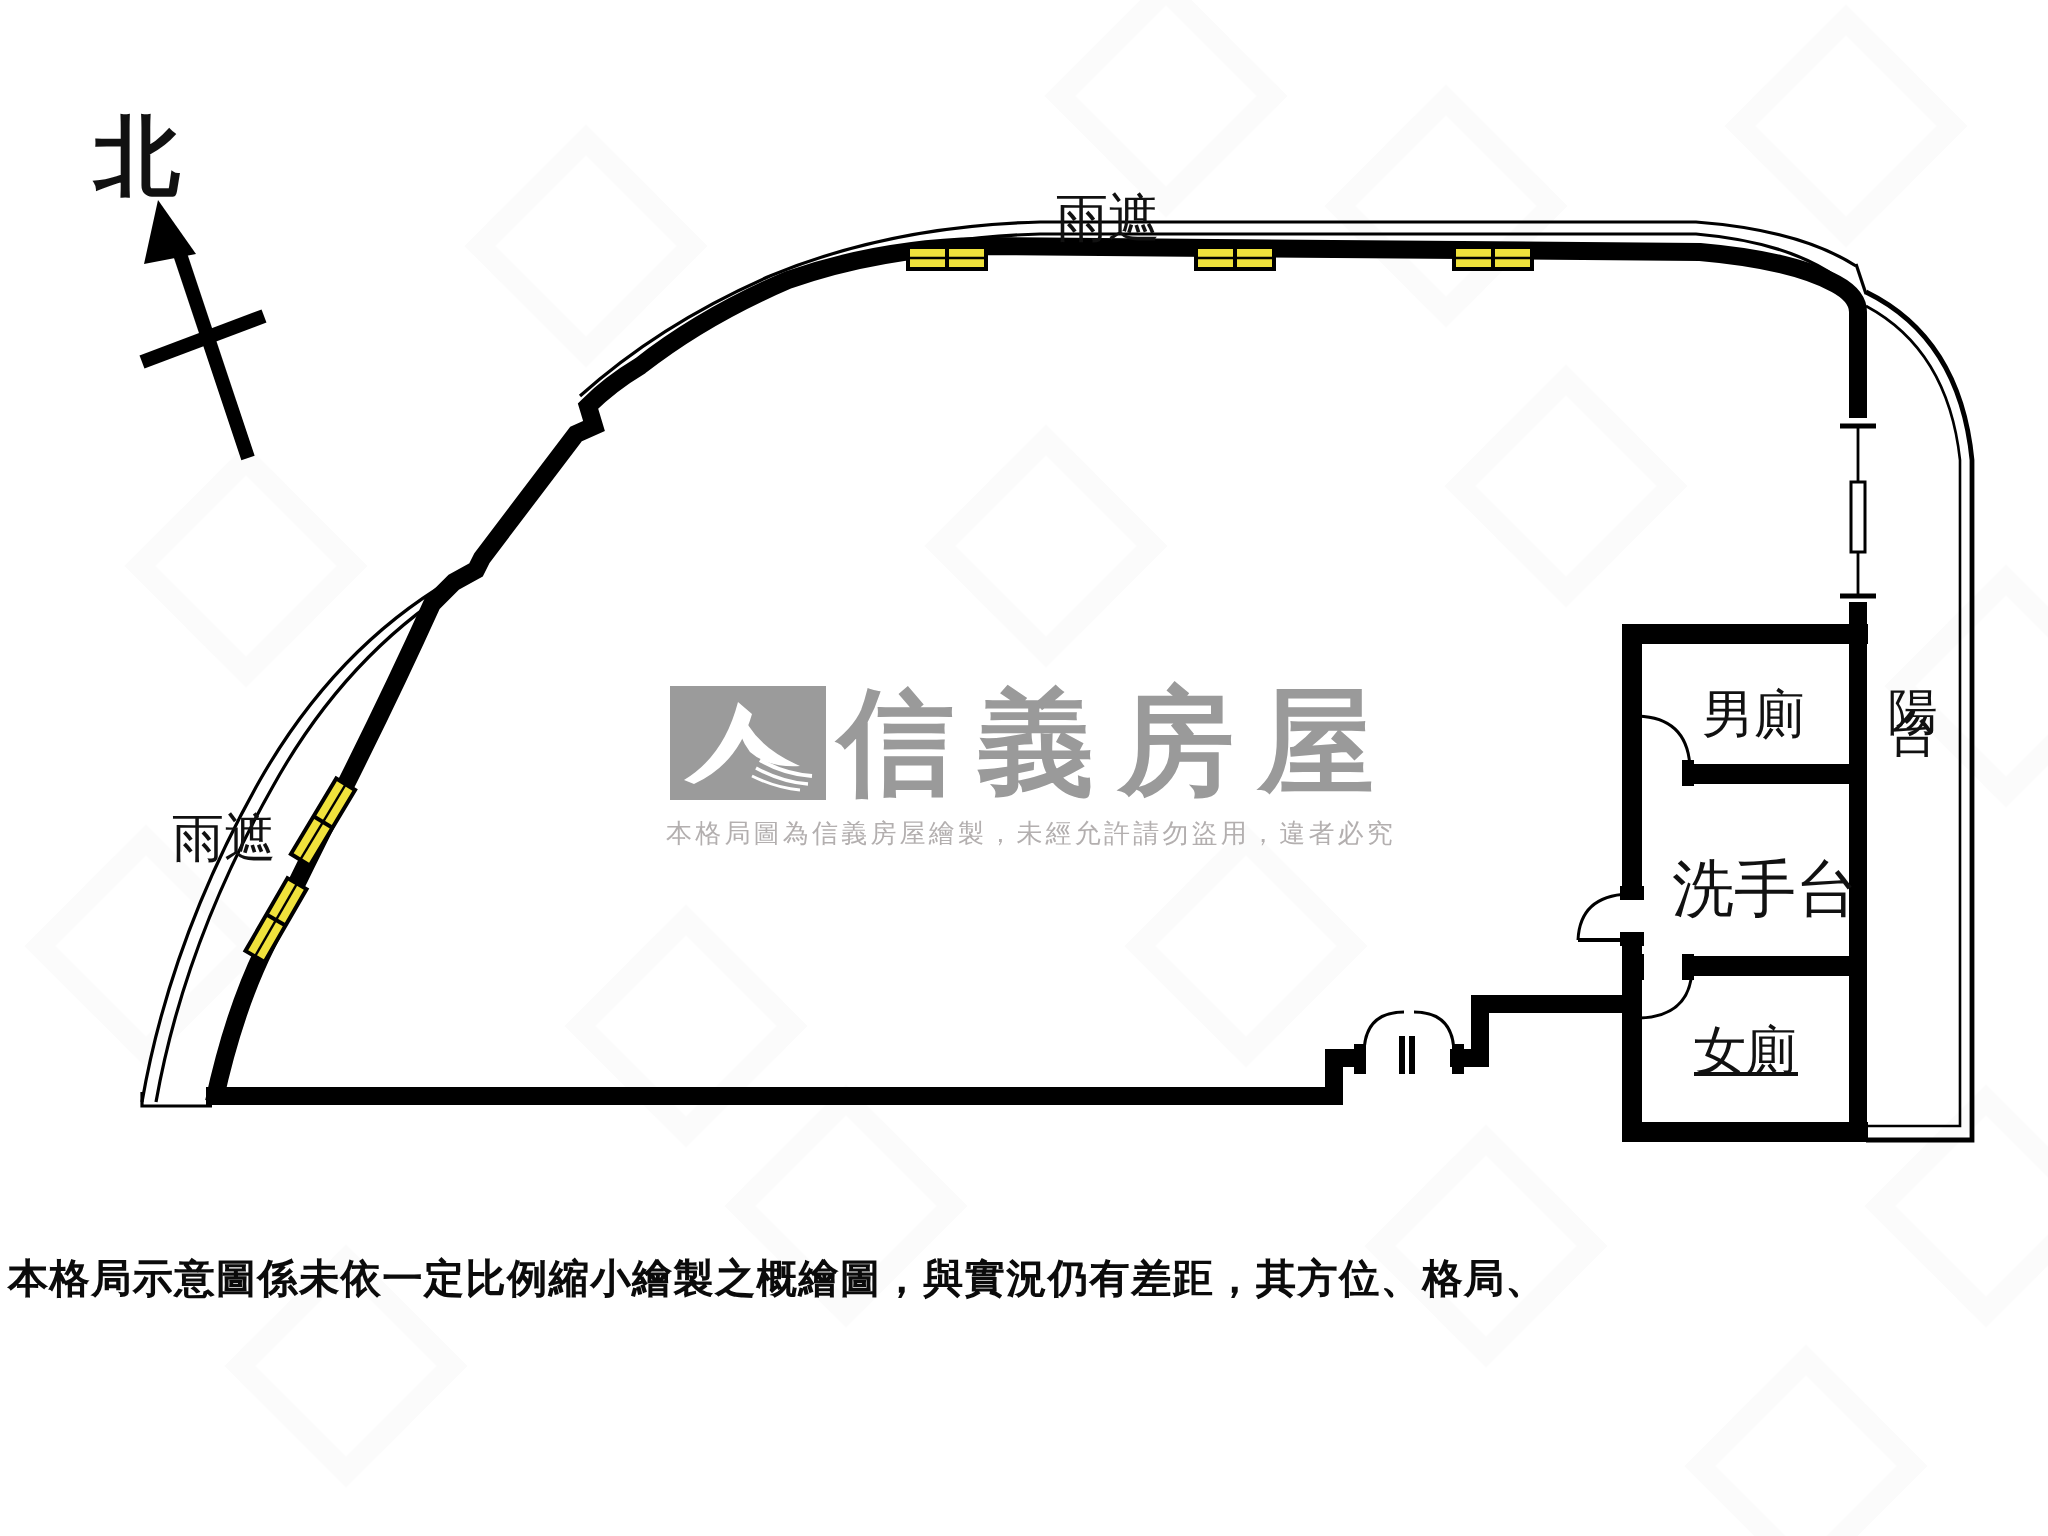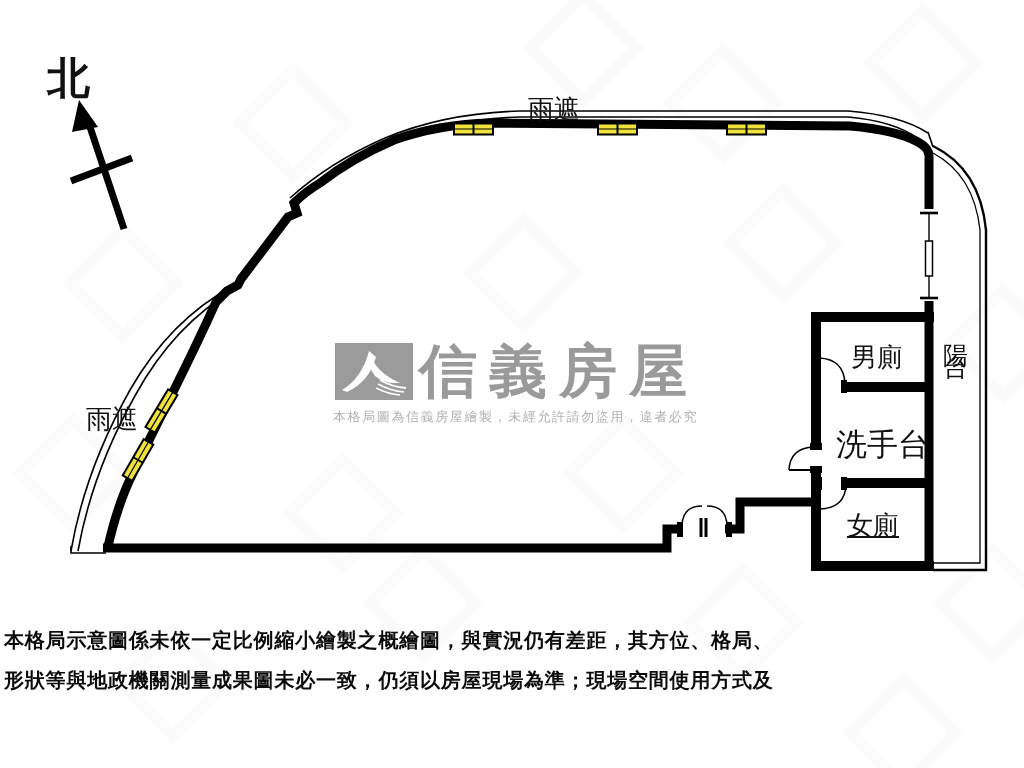--- a/index.html
+++ b/index.html
@@ -202,16 +202,15 @@
   <div class="label lbl-north">北</div>
   <div class="label lbl-rain-top">雨遮</div>
   <div class="label lbl-rain-left">雨遮</div>
   <div class="label lbl-balcony">陽台</div>
   <div class="label lbl-men">男廁</div>
   <div class="label lbl-sink">洗手台</div>
   <div class="label lbl-women">女廁</div>
 
   <div class="disclaimer">
     <div>本格局示意圖係未依一定比例縮小繪製之概繪圖，與實況仍有差距，其方位、格局、</div>
-    <div>形狀等與地政機關測量成果圖未必一致，仍須以房屋現場為準；現場空間使用方式及</div>
   </div>
 
 </div>
 
 </body></html>

